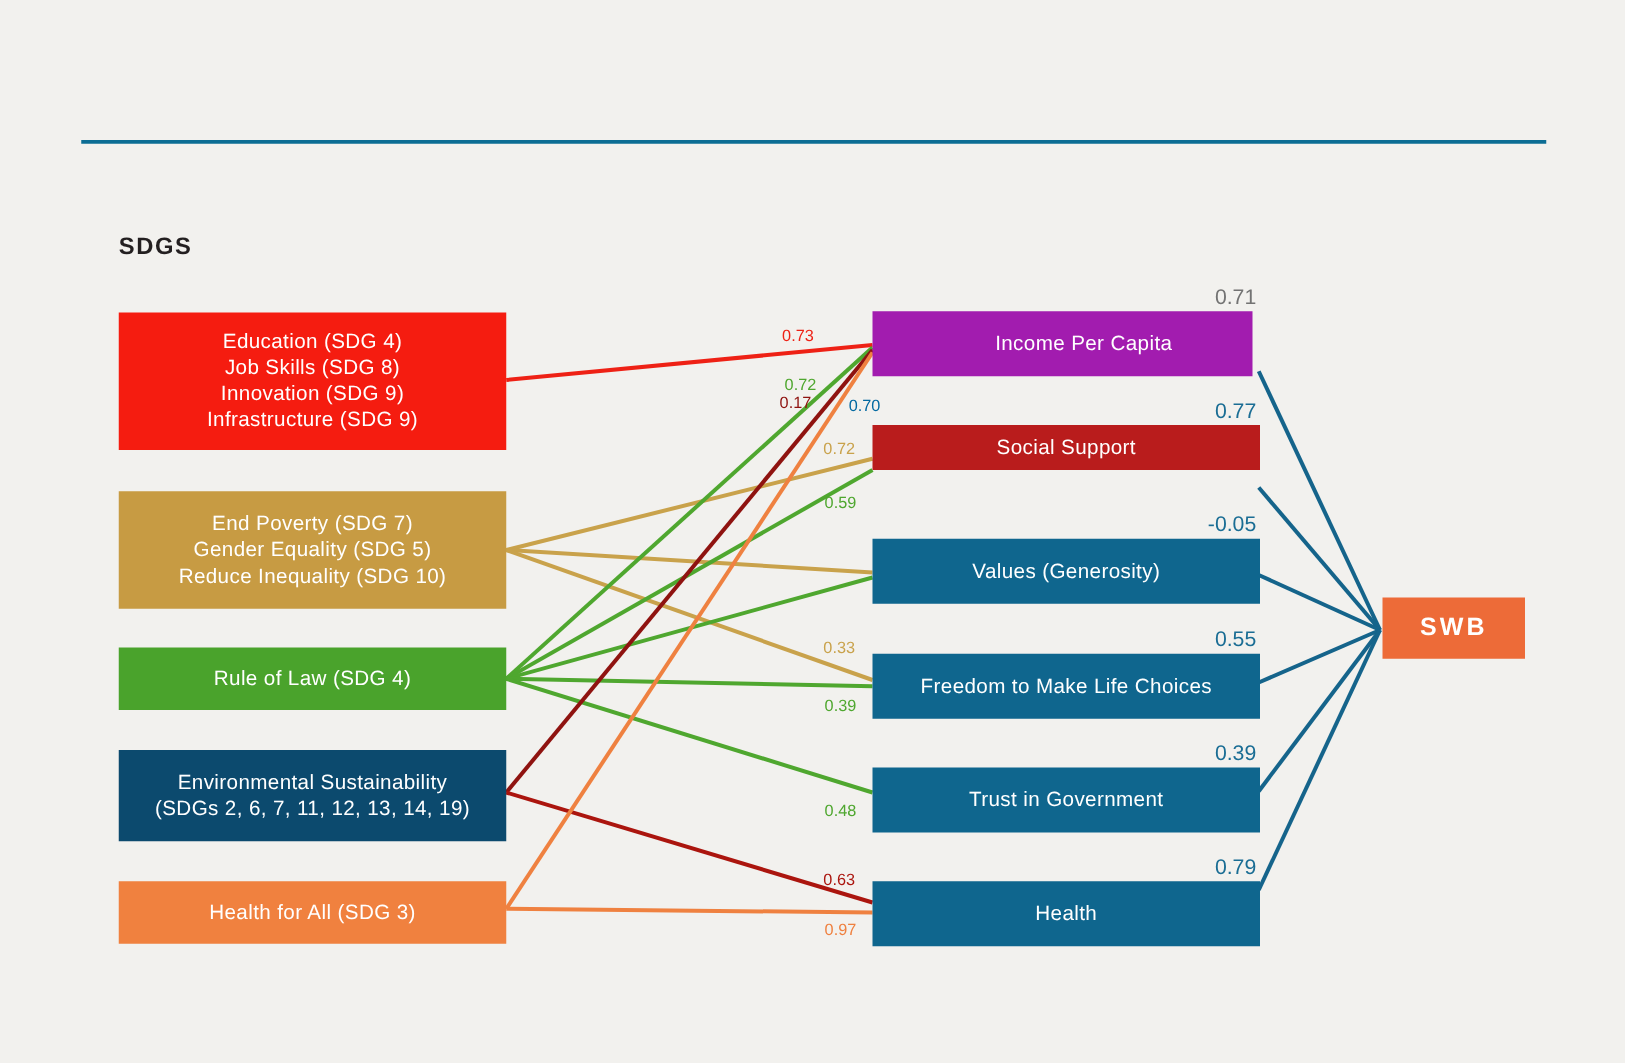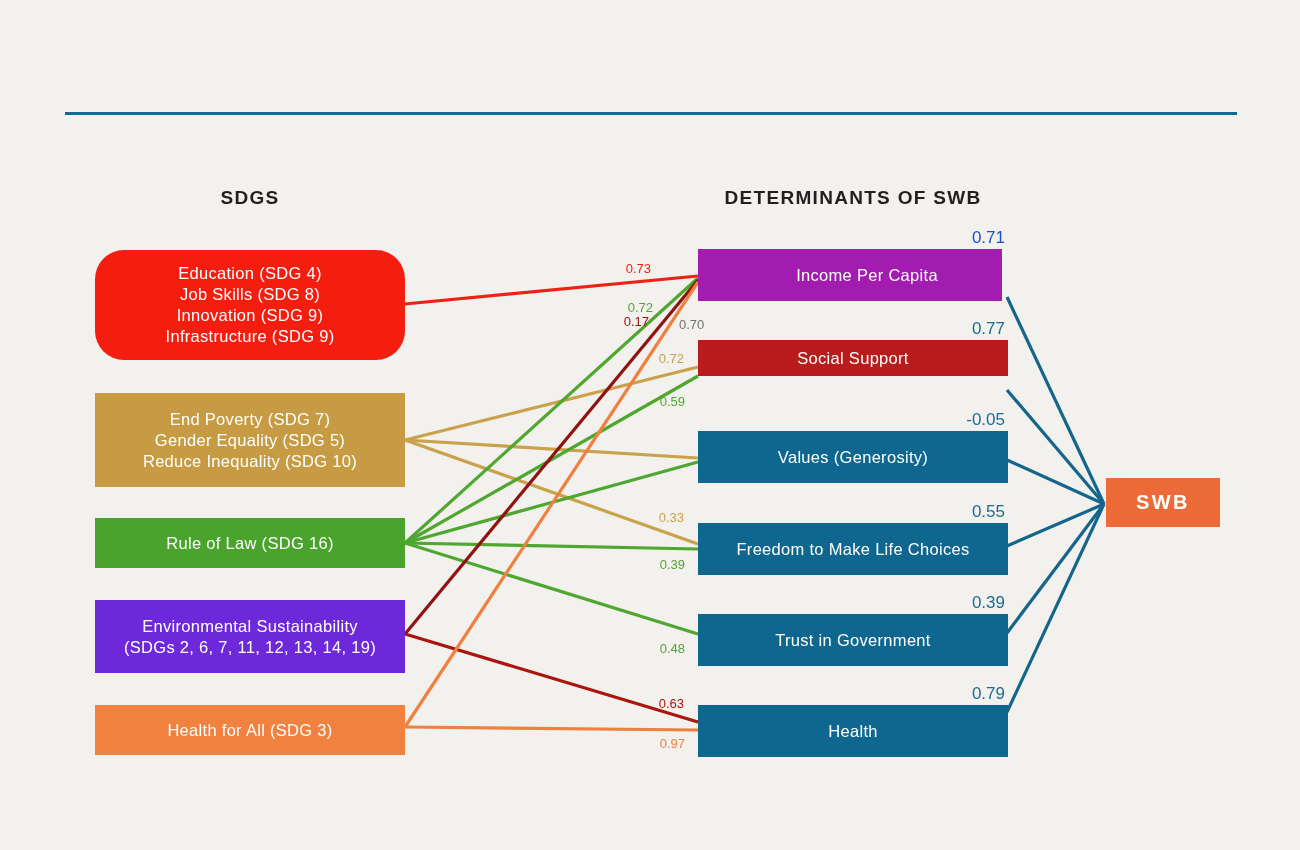--- a/index.html
+++ b/index.html
@@ -9,21 +9,21 @@
     font-family:"Liberation Sans", sans-serif;
     -webkit-font-smoothing:antialiased;
   }
   .page{position:relative;width:1300px;height:850px;overflow:hidden;}
   .figure-title{
     position:absolute;left:65px;top:62px;margin:0;
     font-size:24px;font-weight:700;letter-spacing:.2px;
   }
   .title-rule{position:absolute;left:65px;top:112px;width:1172px;height:3px;}
   .col-header{
-    position:absolute;top:187px;width:310px;text-align:center;
+    position:absolute;top:187px;width:310px;text-align:left;
     font-size:19px;font-weight:700;letter-spacing:1.3px;color:#231f20;
   }
   .col-header.left{left:95px;}
   .col-header.mid{left:698px;}
   svg.pathways{position:absolute;left:0;top:0;z-index:1;}
   .node{
     position:absolute;z-index:2;box-sizing:border-box;
     display:flex;flex-direction:column;justify-content:center;align-items:center;
     text-align:center;color:#ffffff;font-size:16.5px;letter-spacing:.3px;
   }
@@ -38,21 +38,20 @@
   .det-coef{
     position:absolute;z-index:2;font-size:17px;line-height:20px;white-space:nowrap;
   }
 </style>
 </head>
 <body style="background: rgb(242, 241, 238);">
 
 <div class="page">
   <div class="title-rule" style="background: rgb(13, 109, 148);"></div>
   <div class="col-header left" style="color: rgb(35, 31, 32);">SDGS</div>
-  <div class="col-header mid" style="color: rgb(35, 31, 32);">DETERMINANTS OF SWB</div>
 
   <svg class="pathways" width="1300" height="850" viewBox="0 0 1300 850">
       <line x1="405" y1="304" x2="698" y2="276" stroke="#ee2115" stroke-width="3.2"></line>
       <line x1="405" y1="440" x2="698" y2="367" stroke="#c9a24b" stroke-width="3.2"></line>
       <line x1="405" y1="440" x2="698" y2="458" stroke="#c9a24b" stroke-width="3.2"></line>
       <line x1="405" y1="440" x2="698" y2="544" stroke="#c9a24b" stroke-width="3.2"></line>
       <line x1="405" y1="543" x2="698" y2="278" stroke="#4fa72f" stroke-width="3.2"></line>
       <line x1="405" y1="543" x2="698" y2="376" stroke="#4fa72f" stroke-width="3.2"></line>
       <line x1="405" y1="543" x2="698" y2="462" stroke="#4fa72f" stroke-width="3.2"></line>
       <line x1="405" y1="543" x2="698" y2="549" stroke="#4fa72f" stroke-width="3.2"></line>
@@ -72,47 +71,47 @@
   <div id="nodes-layer">
       <span class="edge-coef" style="color: rgb(238, 33, 21); top: 259px; right: 649px;">0.73</span>
       <span class="edge-coef" style="color: rgb(201, 162, 75); top: 349px; right: 616px;">0.72</span>
       <span class="edge-coef" style="color: rgb(201, 162, 75); top: 508px; right: 616px;">0.33</span>
       <span class="edge-coef" style="color: rgb(79, 167, 47); top: 298px; right: 647px;">0.72</span>
       <span class="edge-coef" style="color: rgb(79, 167, 47); top: 392px; right: 615px;">0.59</span>
       <span class="edge-coef" style="color: rgb(79, 167, 47); top: 555px; right: 615px;">0.39</span>
       <span class="edge-coef" style="color: rgb(79, 167, 47); top: 639px; right: 615px;">0.48</span>
       <span class="edge-coef" style="color: rgb(143, 19, 16); top: 312px; right: 651px;">0.17</span>
       <span class="edge-coef" style="color: rgb(171, 21, 14); top: 694px; right: 616px;">0.63</span>
-      <span class="edge-coef" style="color: #737373; top: 315px; left: 679px;">0.70</span>
+      <span class="edge-coef" style="color: #0369a1; top: 315px; left: 679px;">0.70</span>
       <span class="edge-coef" style="color: rgb(239, 129, 64); top: 734px; right: 615px;">0.97</span>
-      <div class="node" style="left: 95px; top: 250px; width: 310px; height: 110px; background: rgb(245, 28, 16); border-radius: 29px;">
+      <div class="node" style="left: 95px; top: 250px; width: 310px; height: 110px; background: rgb(245, 28, 16);">
         <span class="ln">Education (SDG 4)</span>
         <span class="ln">Job Skills (SDG 8)</span>
         <span class="ln">Innovation (SDG 9)</span>
         <span class="ln">Infrastructure (SDG 9)</span>
       </div>
       <div class="node" style="left: 95px; top: 393px; width: 310px; height: 94px; background: rgb(199, 155, 67);">
         <span class="ln">End Poverty (SDG 7)</span>
         <span class="ln">Gender Equality (SDG 5)</span>
         <span class="ln">Reduce Inequality (SDG 10)</span>
       </div>
       <div class="node" style="left: 95px; top: 518px; width: 310px; height: 50px; background: rgb(74, 163, 44);">
-        <span class="ln">Rule of Law (SDG 16)</span>
+        <span class="ln">Rule of Law (SDG 4)</span>
       </div>
-      <div class="node" style="left: 95px; top: 600px; width: 310px; height: 73px; background: #6d28d9;">
+      <div class="node" style="left: 95px; top: 600px; width: 310px; height: 73px; background: #0c4a6e;">
         <span class="ln">Environmental Sustainability</span>
         <span class="ln">(SDGs 2, 6, 7, 11, 12, 13, 14, 19)</span>
       </div>
       <div class="node" style="left: 95px; top: 705px; width: 310px; height: 50px; background: rgb(240, 129, 63);">
         <span class="ln">Health for All (SDG 3)</span>
       </div>
       <div class="node" style="left: 698px; top: 249px; width: 304px; height: 52px; background: #a21caf; padding-left: 34px;">
         <span class="ln">Income Per Capita</span>
       </div>
-      <span class="det-coef" style="color: #1d4ed8; right: 295px; top: 228px;">0.71</span>
+      <span class="det-coef" style="color: #737373; right: 295px; top: 228px;">0.71</span>
       <div class="node" style="left: 698px; top: 340px; width: 310px; height: 36px; background: #b91c1c;">
         <span class="ln">Social Support</span>
       </div>
       <span class="det-coef" style="color: rgb(26, 109, 148); right: 295px; top: 319px;">0.77</span>
       <div class="node" style="left: 698px; top: 431px; width: 310px; height: 52px; background: rgb(15, 102, 142);">
         <span class="ln">Values (Generosity)</span>
       </div>
       <span class="det-coef" style="color: rgb(26, 109, 148); right: 295px; top: 410px;">-0.05</span>
       <div class="node" style="left: 698px; top: 523px; width: 310px; height: 52px; background: rgb(15, 102, 142);">
         <span class="ln">Freedom to Make Life Choices</span>

